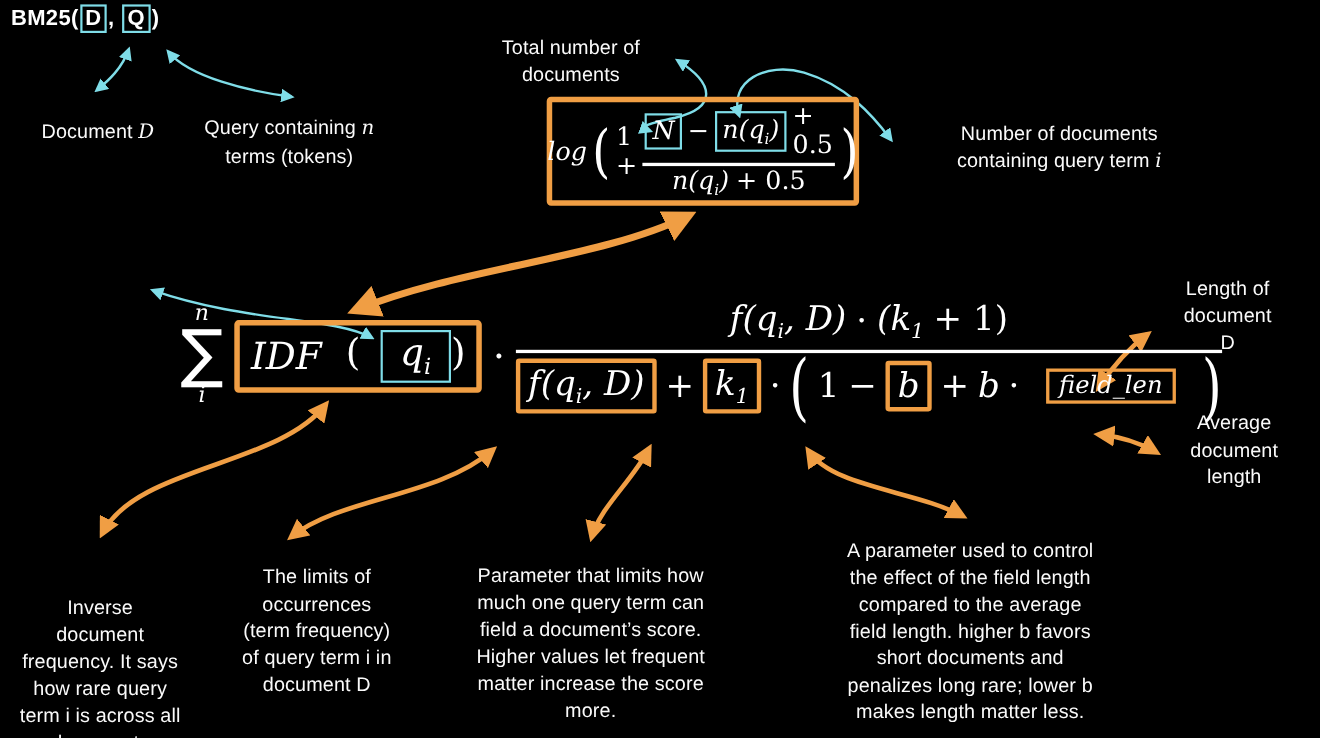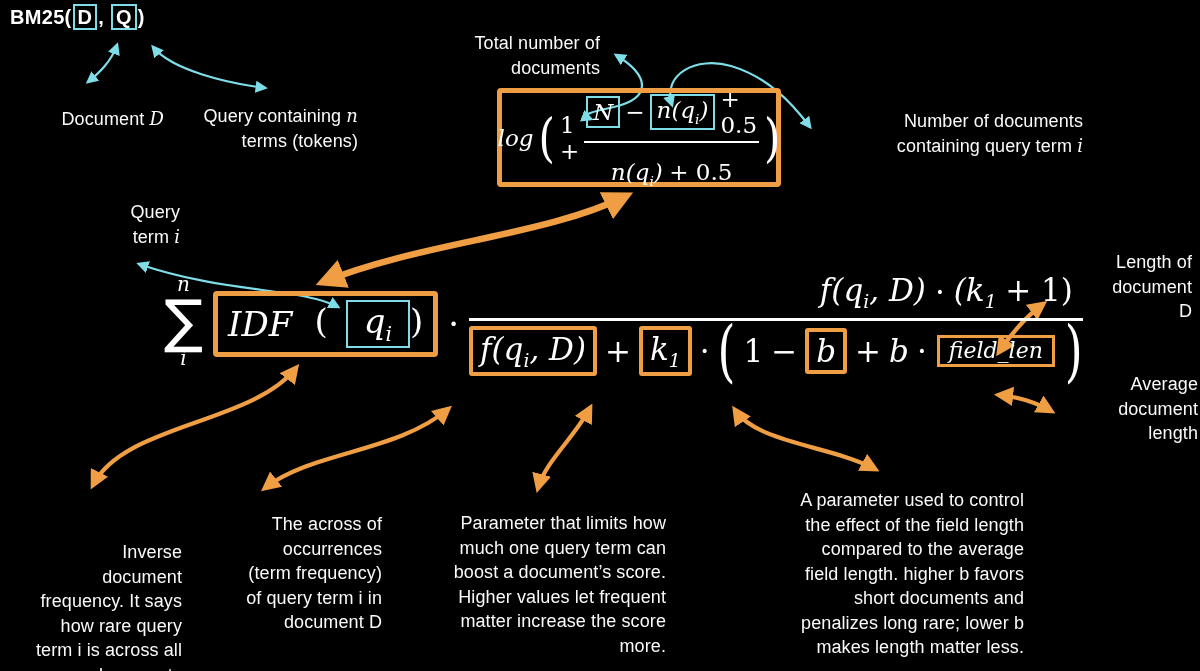--- a/index.html
+++ b/index.html
@@ -13,21 +13,21 @@
   .canvas{position:relative;width:1200px;height:671px;background:var(--background);
           color:var(--text);font-family:"Liberation Sans",sans-serif;overflow:hidden}
   .overlay{position:absolute;left:0;top:0;width:1200px;height:671px;pointer-events:none}
   .overlay path{fill:none}
   .arrow-c{stroke:var(--cyan);stroke-width:2.2}
   .arrow-o{stroke:var(--orange);stroke-width:4.2}
   .arrow-o-big{stroke:var(--orange);stroke-width:6.5}
   #mo path{fill:var(--orange)} #mc path{fill:var(--cyan)}
 
   
-  .ann{position:absolute;text-align:right;font-size:18px;line-height:24.5px;
+  .ann{position:absolute;text-align:center;font-size:18px;line-height:24.5px;
        color:#fafafa;letter-spacing:.1px}
   .ann .ivar{font-family:"DejaVu Serif",serif;font-style:italic;font-size:18px}
 
   
   .title{position:absolute;left:10px;top:4px;font-size:20px;font-weight:700;letter-spacing:.3px}
   .tbox{display:inline-block;border:2px solid var(--cyan);padding:0 3px;margin:0 1px;line-height:1.1}
 
   
   .mi{font-family:"DejaVu Serif",serif;font-style:italic}
   .mr{font-family:"DejaVu Serif",serif}
@@ -39,38 +39,38 @@
         transform:scaleY(1.45);font-size:46px;font-weight:400}
 
   
   .idf-box{position:absolute;left:497px;top:88px;width:284px;height:99px;
            border:5px solid var(--orange);border-radius:4px;
            display:flex;align-items:center;justify-content:center;gap:5px;font-size:23px}
   .idf-box .p1{font-family:"DejaVu Serif",serif;font-size:42px;line-height:1;
                display:inline-block;transform:scaleY(1.25)}
   .idf-box .frac{display:flex;flex-direction:column;align-items:center}
   .idf-box .num{display:flex;align-items:center;gap:5px;padding:0 2px 3px 2px}
-  .idf-box .den{padding-top:16px}
+  .idf-box .den{padding-top:0}
   .idf-box .cbox{padding:1px 5px}
 
   
   .main-formula{position:absolute;left:164px;top:272px;display:flex;align-items:center;gap:10px}
   .sigma-block{text-align:center;margin-top:-6px}
   .sig{font-family:"DejaVu Sans",sans-serif;font-size:58px;line-height:54px}
   .sig-n,.sig-i{font-size:20px;line-height:20px}
   .idfq{border:5px solid var(--orange);border-radius:4px;padding:4px 10px;
         font-size:34px;display:flex;align-items:center;gap:22px;white-space:nowrap}
   .idfq .cbox{padding:0 16px;margin-left:18px}
   .cdot{font-size:34px;font-family:"DejaVu Serif",serif}
-  .main-frac{display:flex;flex-direction:column;align-items:flex-end}
+  .main-frac{display:flex;flex-direction:column;align-items:center}
   .main-frac .num{display:flex;align-items:center;justify-content:center;gap:9px;
                   font-size:31px;padding:0 10px 6px 10px}
   .main-frac .den{display:flex;align-items:center;gap:8px;font-size:31px;margin-top:5px;white-space:nowrap}
   .obox2{border:4px solid var(--orange);border-radius:3px;padding:1px 7px;display:inline-block}
-  .fstack{display:inline-flex;flex-direction:row;gap:2px;margin:0 2px}
+  .fstack{display:inline-flex;flex-direction:row;gap:2px;margin:0 16px}
   .obox3{border:3px solid var(--orange);padding:0 9px;font-size:22px;line-height:26px;
          text-align:center;display:inline-block}
   .op{font-family:"DejaVu Serif",serif}
 </style>
 </head>
 <body>
 
 <div class="canvas">
 
   <svg class="overlay" viewBox="0 0 1200 671">
@@ -115,25 +115,20 @@
     <div>Total number of</div>
     <div>documents</div>
   </div>
 
   <div class="ann" style="left:843px;top:109px;width:240px">
     <div>Number of documents</div>
     <div><span>containing query term</span>
       <span class="ivar">i</span></div>
   </div>
 
-  <div class="ann" style="left:92px;top:200px;width:88px">
-    <div>Query</div>
-    <div><span>term</span>
-      <span class="ivar">i</span></div>
-  </div>
 
   <div class="ann" style="left:1040px;top:250px;width:152px">
     <div>Length of</div>
     <div>document</div>
     <div>D</div>
   </div>
 
   <div class="ann" style="left:1046px;top:372px;width:152px">
     <div>Average</div>
     <div>document</div>
@@ -143,31 +138,31 @@
   <div class="ann" style="left:0px;top:540px;width:182px">
     <div>Inverse</div>
     <div>document</div>
     <div>frequency. It says</div>
     <div>how rare query</div>
     <div>term i is across all</div>
     <div>documents</div>
   </div>
 
   <div class="ann" style="left:194px;top:512px;width:188px">
-    <div>The across of</div>
+    <div>The limits of</div>
     <div>occurrences</div>
     <div>(term frequency)</div>
     <div>of query term i in</div>
     <div>document D</div>
   </div>
 
   <div class="ann" style="left:408px;top:511px;width:258px">
     <div>Parameter that limits how</div>
     <div>much one query term can</div>
-    <div>boost a document’s score.</div>
+    <div>field a document’s score.</div>
     <div>Higher values let frequent</div>
     <div>matter increase the score</div>
     <div>more.</div>
   </div>
 
   <div class="ann" style="left:740px;top:488px;width:284px">
     <div>A parameter used to control</div>
     <div>the effect of the field length</div>
     <div>compared to the average</div>
     <div>field length. higher b favors</div>

